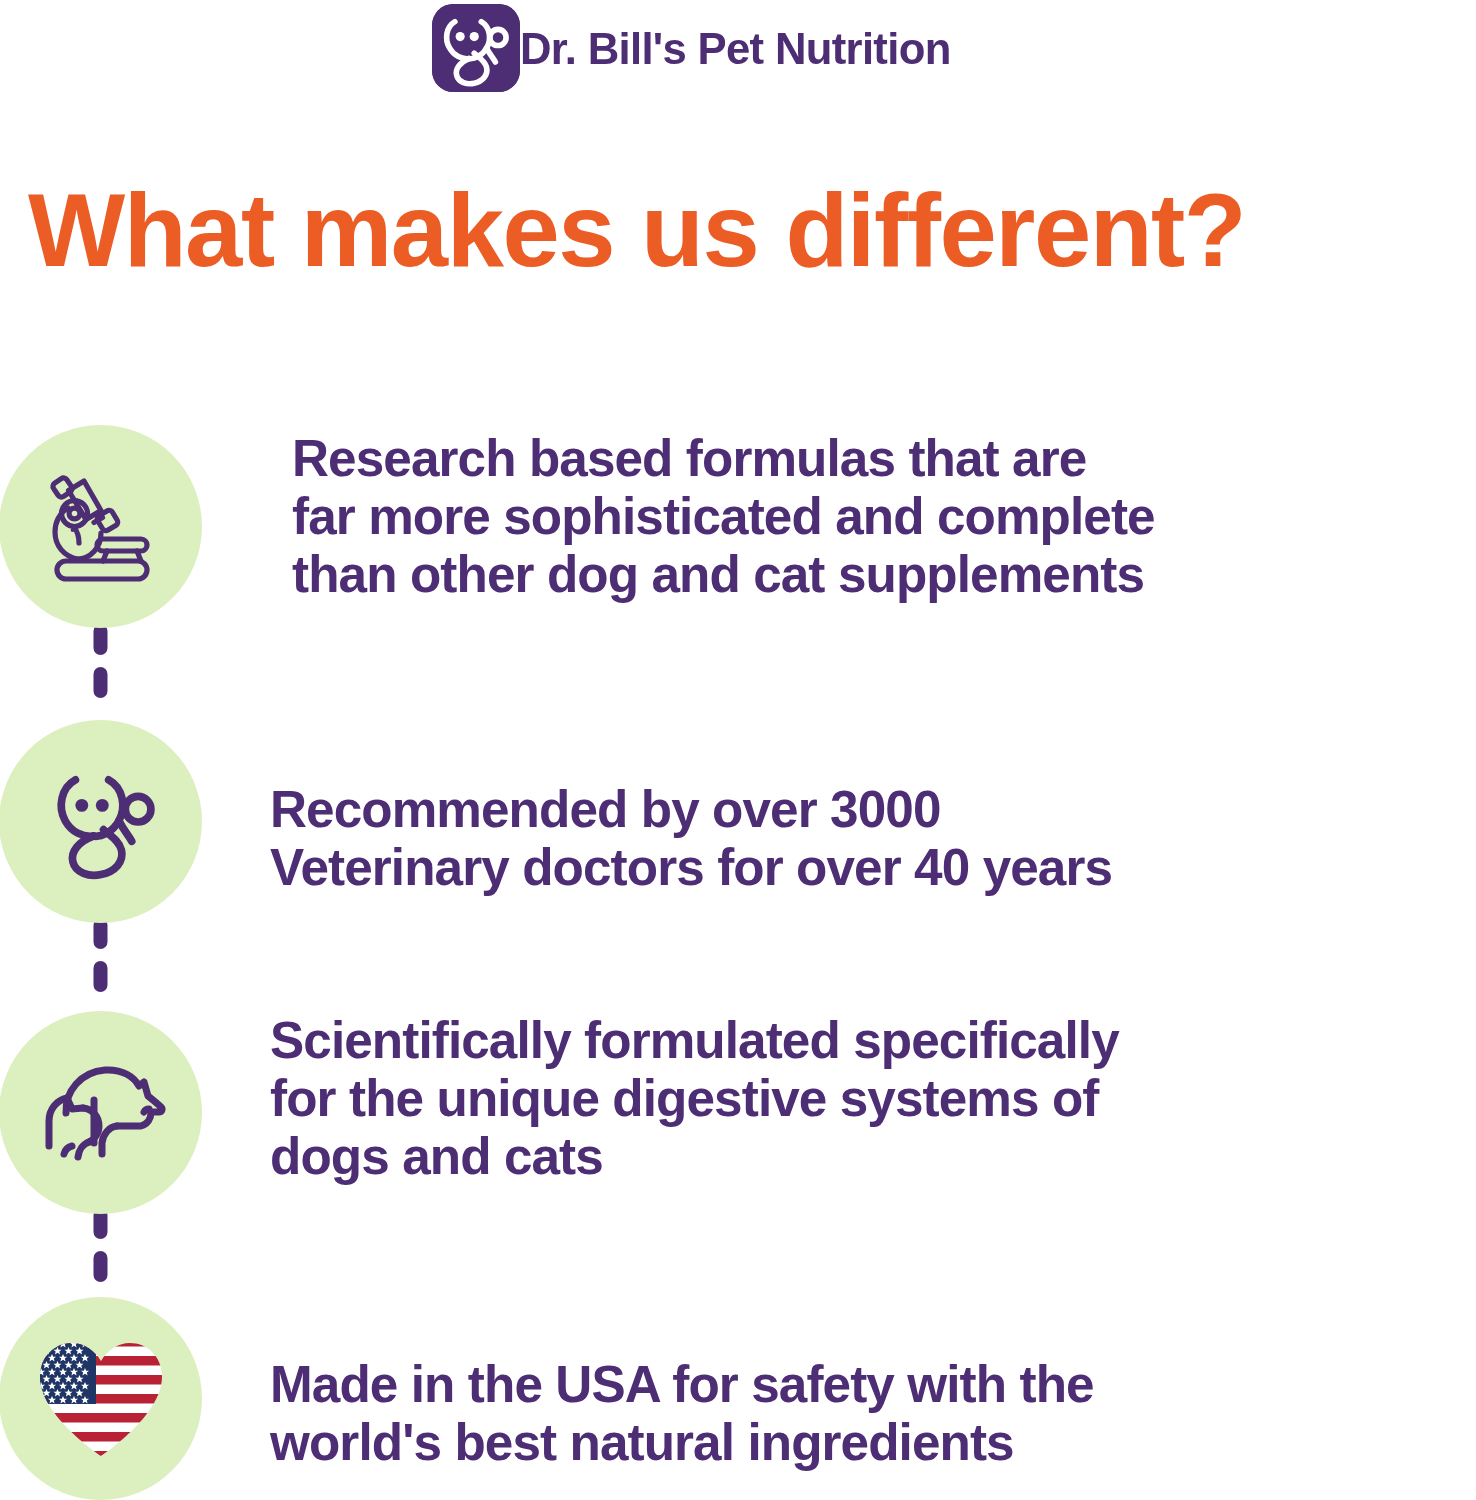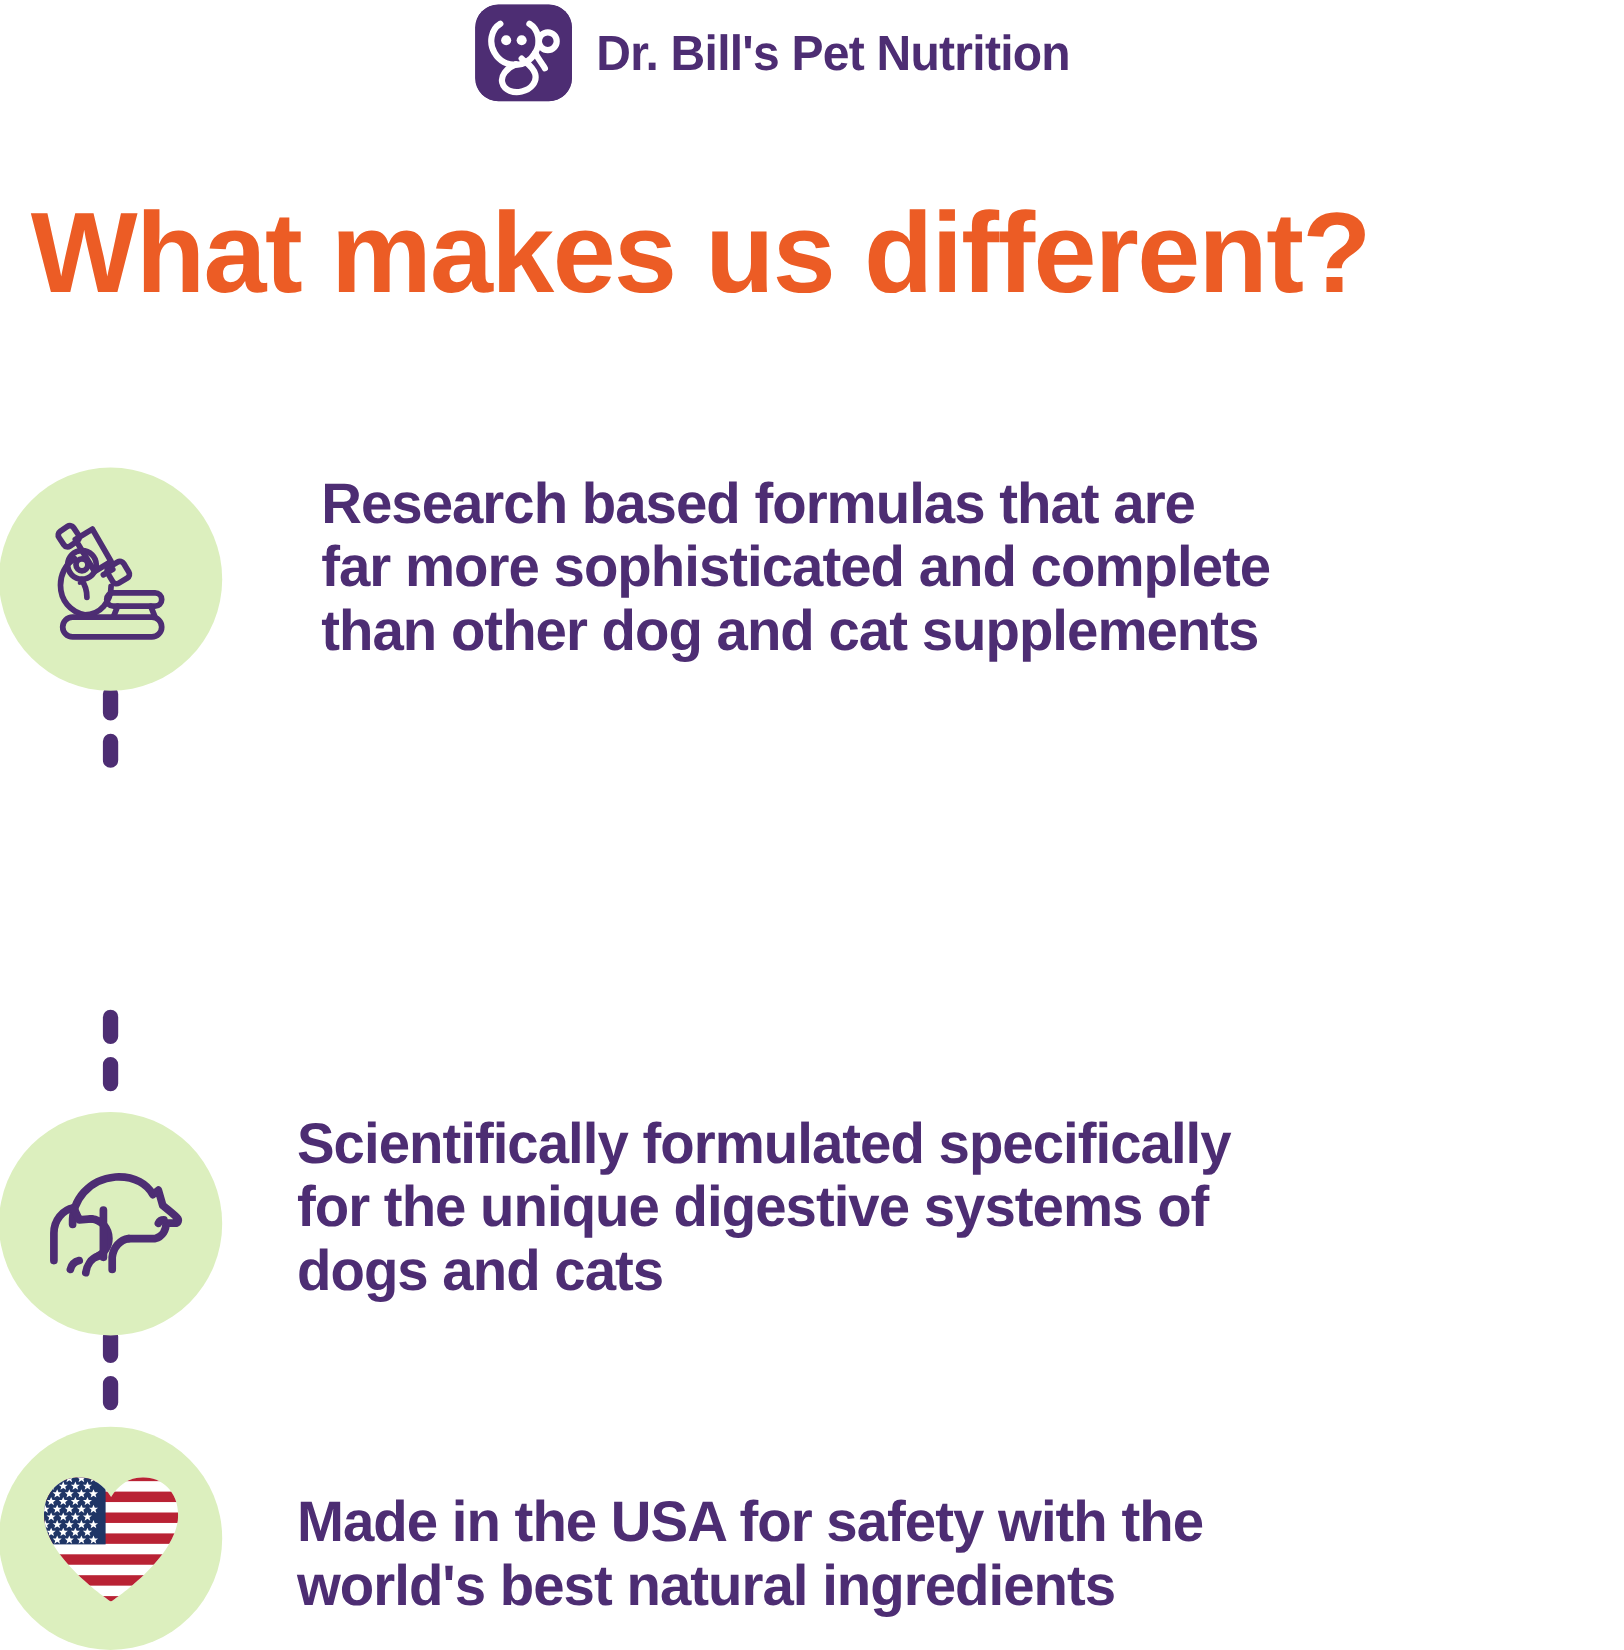--- a/index.html
+++ b/index.html
@@ -17,21 +17,20 @@
     position: relative;
   }
 
   
   .brand-header {
     position: absolute;
     top: 4px;
     left: 432px;
     display: flex;
     align-items: center;
-    gap: 22px;
   }
 
   .brand-logo {
     width: 88px;
     height: 88px;
     border-radius: 21px;
     background: #4D2D73;
     display: block;
     flex: 0 0 auto;
   }
@@ -182,20 +181,37 @@
           <path d="M96 84 L100 94"></path>
           <rect x="16" y="94" width="90" height="18" rx="9"></rect>
         </g>
       </svg>
     </div>
     <div class="feature-text">Research based formulas that are
 far more sophisticated and complete
 than other dog and cat supplements</div>
   </div>
 
+  <div class="feature-row row-2">
+    <div class="icon-badge">
+      <svg width="128" height="128" viewBox="0 0 100 100" aria-hidden="true">
+        <g fill="none" stroke="#4D2D73" stroke-width="6" stroke-linecap="round" stroke-linejoin="round">
+          <path d="M30 17 C19 23 16 38 22 49 C27 58 36 62 44 61"></path>
+          <path d="M56 17 C67 23 70 38 64 49 C59 58 50 62 44 61"></path>
+          <path d="M44 61 C33 65 26 73 28 81 C30 90 41 93 50 91 C61 89 68 81 66 72 C64 64 56 60 52 56"></path>
+          <path d="M64 49 C68 57 72 61 74 65"></path>
+          <circle cx="79" cy="40" r="10"></circle>
+        </g>
+        <circle cx="35" cy="37" r="5" fill="#4D2D73"></circle>
+        <circle cx="51" cy="37" r="5" fill="#4D2D73"></circle>
+      </svg>
+    </div>
+    <div class="feature-text">Recommended by over 3000
+Veterinary doctors for over 40 years</div>
+  </div>
 
   <div class="feature-row row-4">
     <div class="icon-badge">
       <svg width="134" height="124" viewBox="0 0 134 124" aria-hidden="true">
         <defs>
           <clipPath id="heartClip">
             <path d="M67 119
                      C67 119 6 79 6 40
                      C6 19 21 6 38 6
                      C51 6 61 14 67 24

